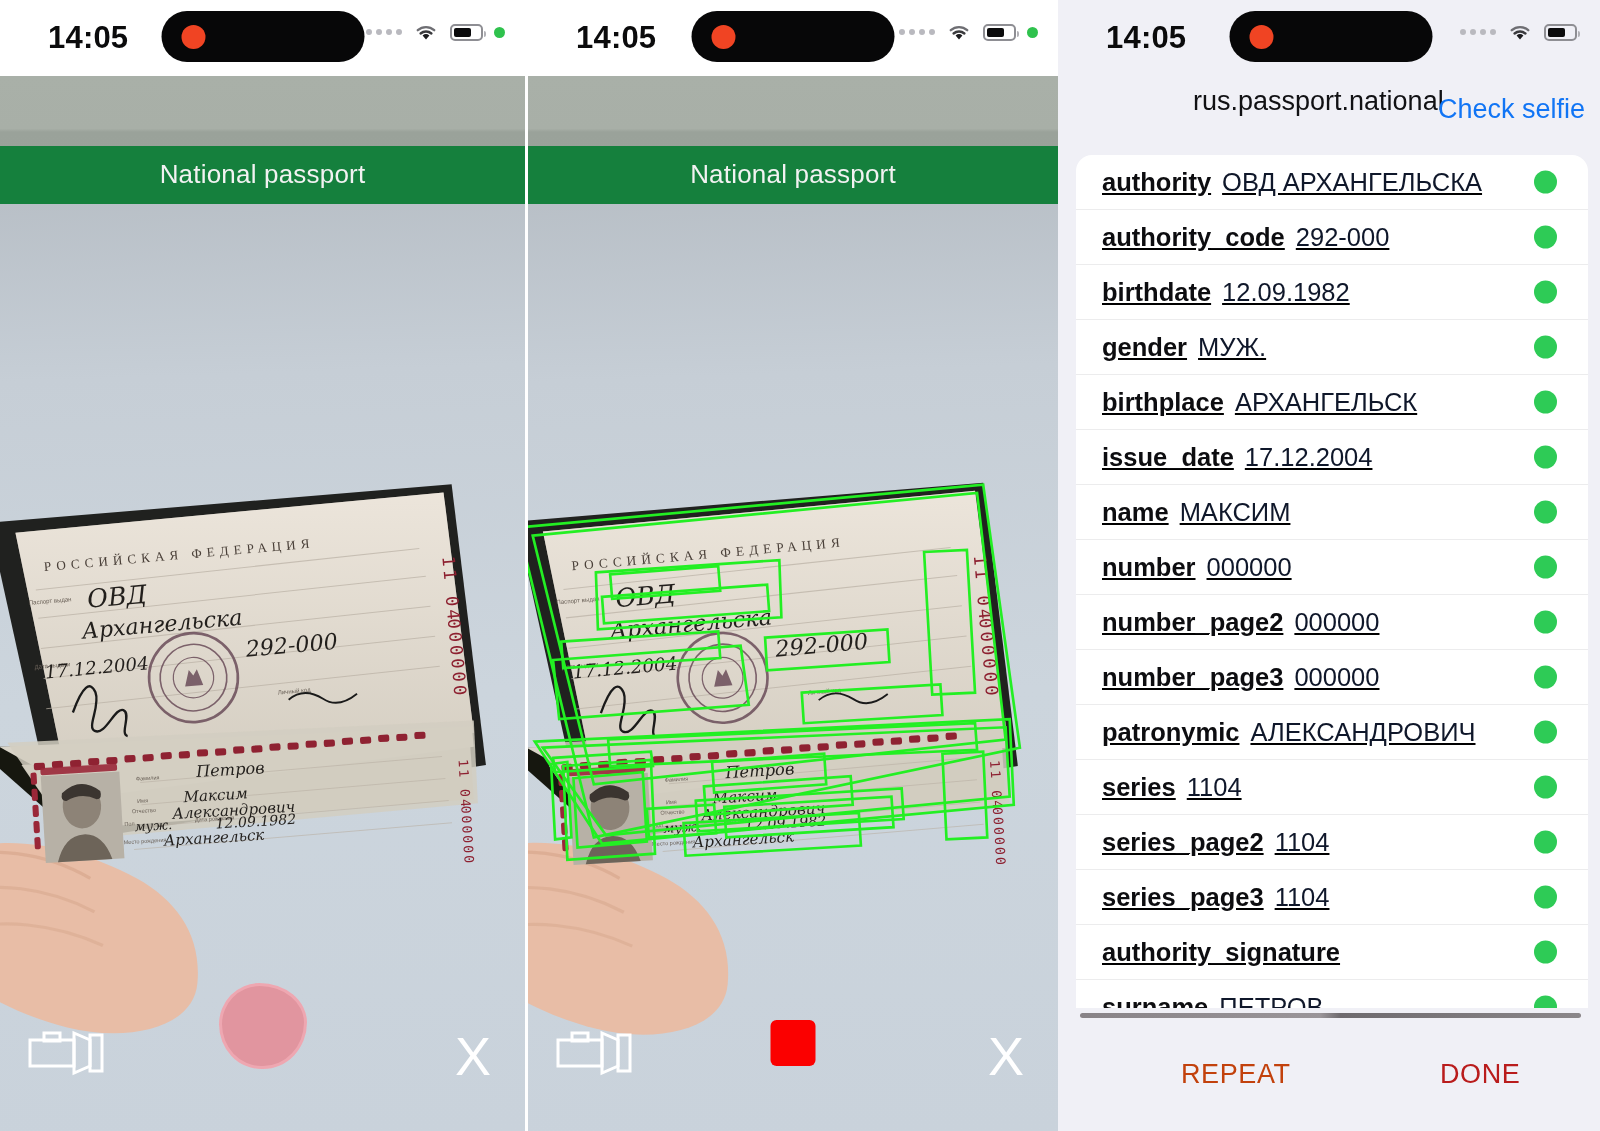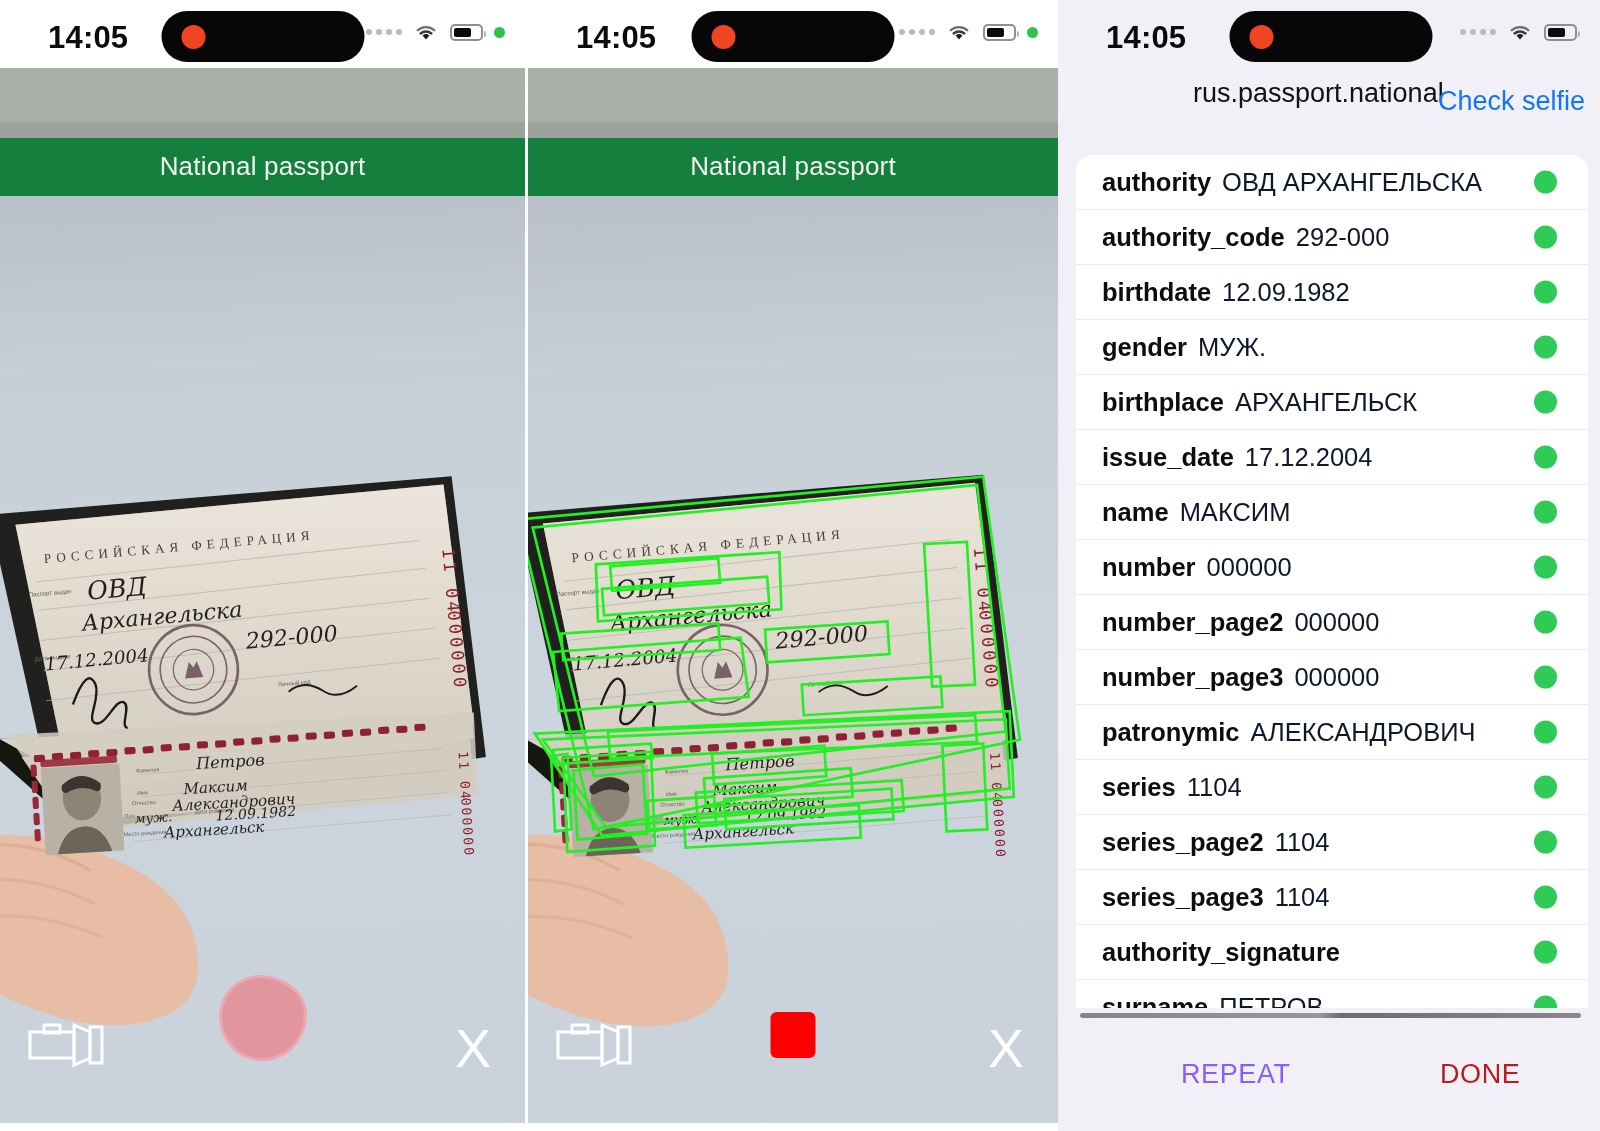--- a/index.html
+++ b/index.html
@@ -19,21 +19,21 @@
     position: relative;
     width: 525px; height: 1131px;
     background: #ffffff;
     overflow: hidden;
     flex: 0 0 auto;
   }
   .phone.second { width: 530px; border-left: 3px solid #ffffff; }
 
   .statusbar {
     position: relative;
-    height: 68px;
+    height: 76px;
     background: #ffffff;
   }
   .sb-time {
     position: absolute; left: 48px; top: 20px;
     font-size: 31px; font-weight: 700; color: #0b0b0c;
     letter-spacing: 0.2px;
   }
   .dynamic-island {
     position: absolute; left: 50%; transform: translateX(-50%);
     top: 11px; width: 203px; height: 51px;
@@ -159,20 +159,21 @@
     background: #ffffff;
     border-radius: 16px 16px 0 0;
     overflow: hidden;
   }
   .row {
     height: 54px;
     display: flex; align-items: center;
     padding: 0 0 0 26px;
     border-bottom: 1px solid #ececed;
     position: relative;
+    text-decoration: underline;
   }
   .row:last-child { border-bottom: none; }
   .k {
     font-size: 25.5px; font-weight: 700; color: #0d0d10;
     white-space: nowrap;
   }
   .v {
     font-size: 25.5px; font-weight: 400; color: #0f172a;
     margin-left: 11px; white-space: nowrap;
   }
@@ -186,21 +187,21 @@
     position: absolute; left: 22px; right: 22px; bottom: 113px;
     height: 5px; border-radius: 3px;
     background: linear-gradient(90deg,#888387 0%, #9a9599 48%, #6e6a6e 52%, #8b878a 100%);
   }
   .footer {
     position: absolute; left: 0; right: 0; bottom: 24px;
     height: 60px; display: flex; align-items: center;
   }
   .btn-repeat {
     position: absolute; left: 123px; top: 12px;
-    font-size: 27px; color: #8b5cf6; letter-spacing: 0.6px;
+    font-size: 27px; color: #c2410c; letter-spacing: 0.6px;
   }
   .btn-done {
     position: absolute; left: 382px; top: 12px;
     font-size: 27px; color: #b91c1c; letter-spacing: 0.6px;
   }
 </style>
 </head>
 <body>
 
 <div class="screens">

